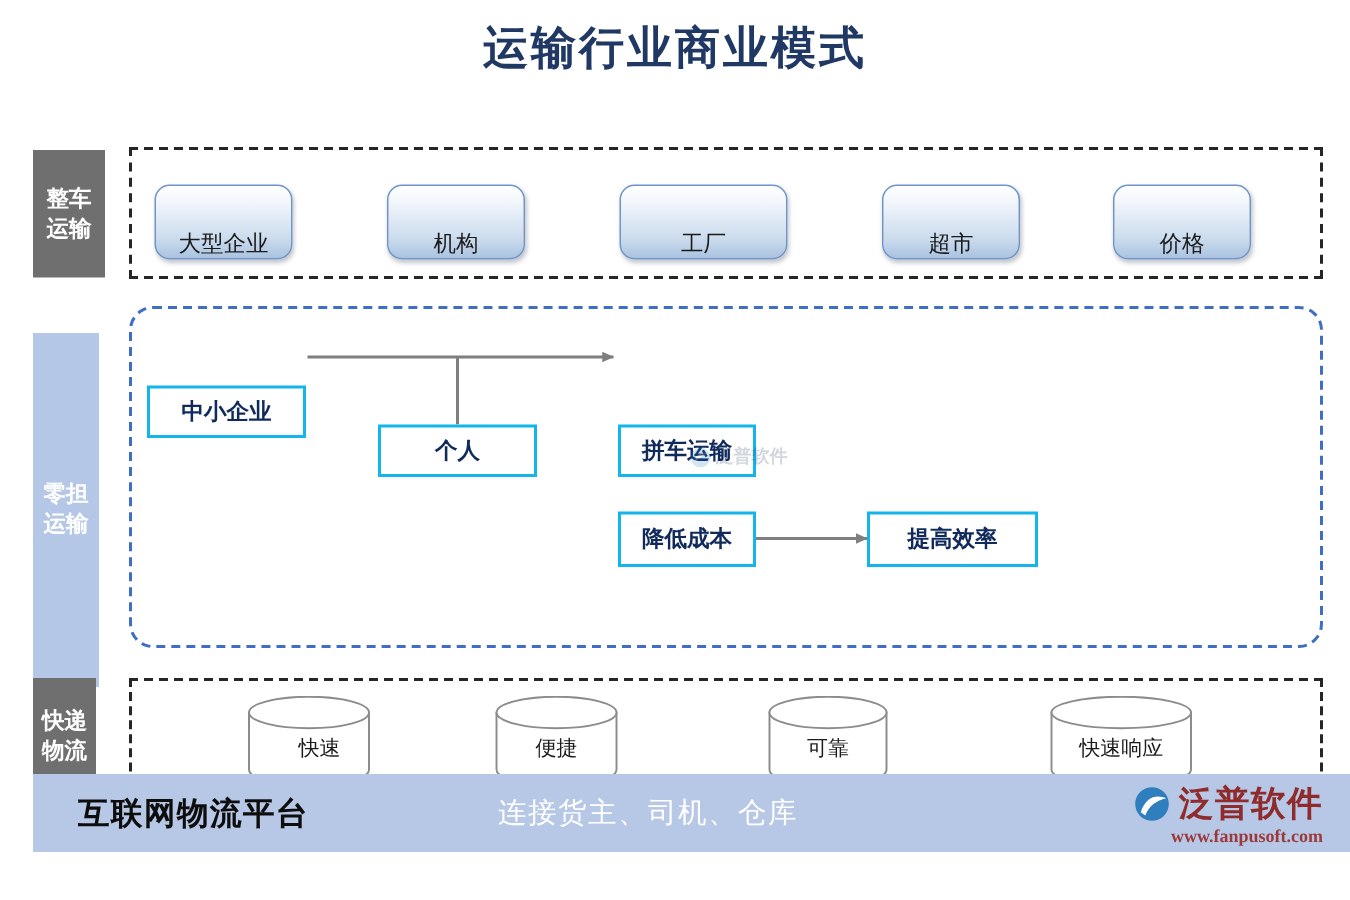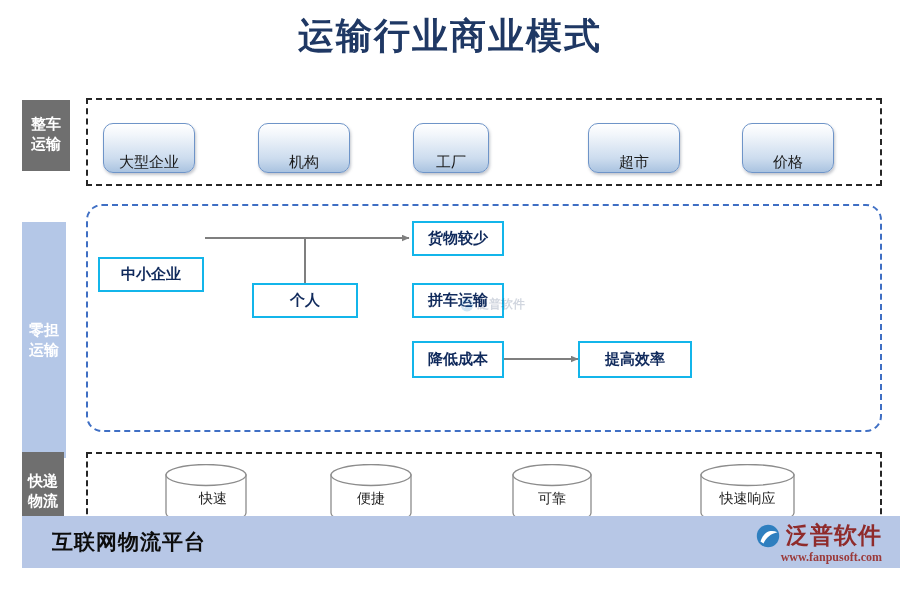--- a/index.html
+++ b/index.html
@@ -10,21 +10,21 @@
     font-family:"Liberation Sans","DejaVu Sans",sans-serif;
     overflow:hidden;
     position:relative;
   }
   #canvas{position:absolute;left:0;top:0;width:900px;height:600px;}
 
   
   .page-title{
     position:absolute;left:0;top:12px;width:900px;
     text-align:center;
-    font-size:36px;font-weight:bold;
+    font-size:30px;font-weight:bold;
     color:#1f3864;
     letter-spacing:2px;
     font-family:"Liberation Serif","DejaVu Serif",serif;
   }
 
   
   .row-label{
     position:absolute;
     display:flex;flex-direction:column;
     align-items:center;justify-content:center;
@@ -132,34 +132,34 @@
   }
   .watermark .wm-name{font-size:12px;font-weight:bold;color:#1f3864;}
 </style>
 </head>
 <body>
 
 <div id="canvas">
 
   <div class="page-title">运输行业商业模式</div>
 
-  <div class="row-label gray" style="left:22px;top:100px;width:48px;height:71px;font-family:Liberation Mono, monospace;">
+  <div class="row-label gray" style="left:22px;top:100px;width:48px;height:85px;">
     <span>整车</span>
     <span>运输</span>
   </div>
 
   <div class="group dashdot-dark" style="left:86px;top:98px;width:796px;height:88px;"></div>
 
   <div class="gbox" style="left:103px;top:123px;width:92px;height:50px;">
     <span>大型企业</span>
   </div>
   <div class="gbox" style="left:258px;top:123px;width:92px;height:50px;">
     <span>机构</span>
   </div>
-  <div class="gbox" style="left:413px;top:123px;width:76px;height:50px;">
+  <div class="gbox" style="left:413px;top:123px;width:112px;height:50px;">
     <span>工厂</span>
   </div>
   <div class="gbox" style="left:588px;top:123px;width:92px;height:50px;font-family:Liberation Serif, serif;">
     <span>超市</span>
   </div>
   <div class="gbox" style="left:742px;top:123px;width:92px;height:50px;">
     <span>价格</span>
   </div>
 
   <div class="row-label periwinkle" style="left:22px;top:222px;width:44px;height:236px;">
@@ -182,23 +182,20 @@
 
     <line x1="504" y1="359" x2="578" y2="359" stroke="#7f7f7f" stroke-width="2" marker-end="url(#arrowhead)"></line>
   </svg>
 
   <div class="cbox" style="left:98px;top:221px;width:106px;height:35px;margin-top:36px;">
     <span>中小企业</span>
   </div>
   <div class="cbox" style="left:252px;top:283px;width:106px;height:35px;">
     <span>个人</span>
   </div>
-  <div class="cbox" style="left:412px;top:221px;width:92px;height:35px;">
-    <span>货物较少</span>
-  </div>
   <div class="cbox" style="left:412px;top:283px;width:92px;height:35px;">
     <span>拼车运输</span>
   </div>
   <div class="cbox" style="left:412px;top:341px;width:92px;height:37px;">
     <span>降低成本</span>
   </div>
   <div class="cbox" style="left:578px;top:341px;width:114px;height:37px;">
     <span>提高效率</span>
   </div>
 
@@ -244,20 +241,21 @@
   <div class="cyl" style="left:700px;top:464px;width:95px;height:60px;">
     <svg width="95" height="60" viewBox="0 0 95 60" style="position:absolute;left:0;top:0;">
       <path d="M1 11 L1 49 A46.5 11 0 0 0 94 49 L94 11 Z" fill="#ffffff" stroke="#8c8c8c" stroke-width="1.3"></path>
       <ellipse cx="47.5" cy="11" rx="46.5" ry="10.5" fill="#ffffff" stroke="#8c8c8c" stroke-width="1.3"></ellipse>
     </svg>
     <span class="cyl-label" style="margin-top:9px;">快速响应</span>
   </div>
 
   <div class="footer">
     <div class="footer-left">互联网物流平台</div>
+    <div class="footer-mid">连接货主、司机、仓库</div>
 
     <div class="brand">
       <div class="brand-row">
         <svg width="26" height="24" viewBox="0 0 26 24">
           <circle cx="12" cy="12" r="11.2" fill="#2f7fbf"></circle>
           <path d="M4.5 17.5 C8 6.5, 15.5 5.5, 21.5 8.2 C15 9.8, 10 13.2, 7.5 19.6 Z" fill="#ffffff"></path>
           <path d="M12.5 17.8 C13.6 13.2, 16.4 11, 20 10.2 C18.4 13.8, 16 16.4, 12.5 17.8 Z" fill="#2f7fbf"></path>
         </svg>
         <span class="brand-name">泛普软件</span>
       </div>

